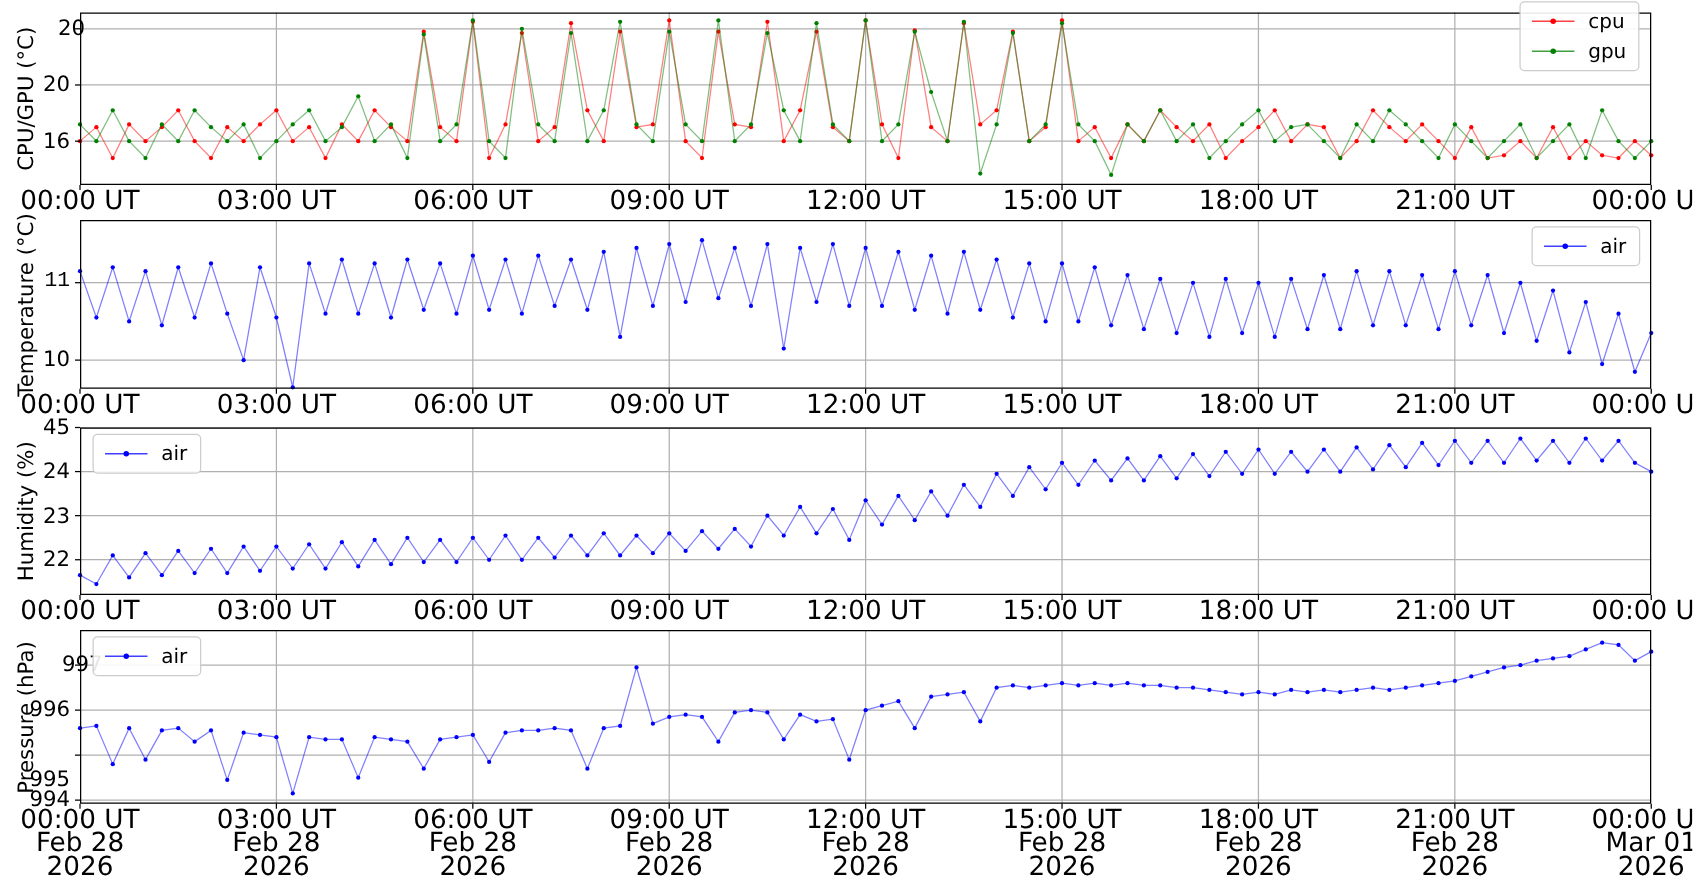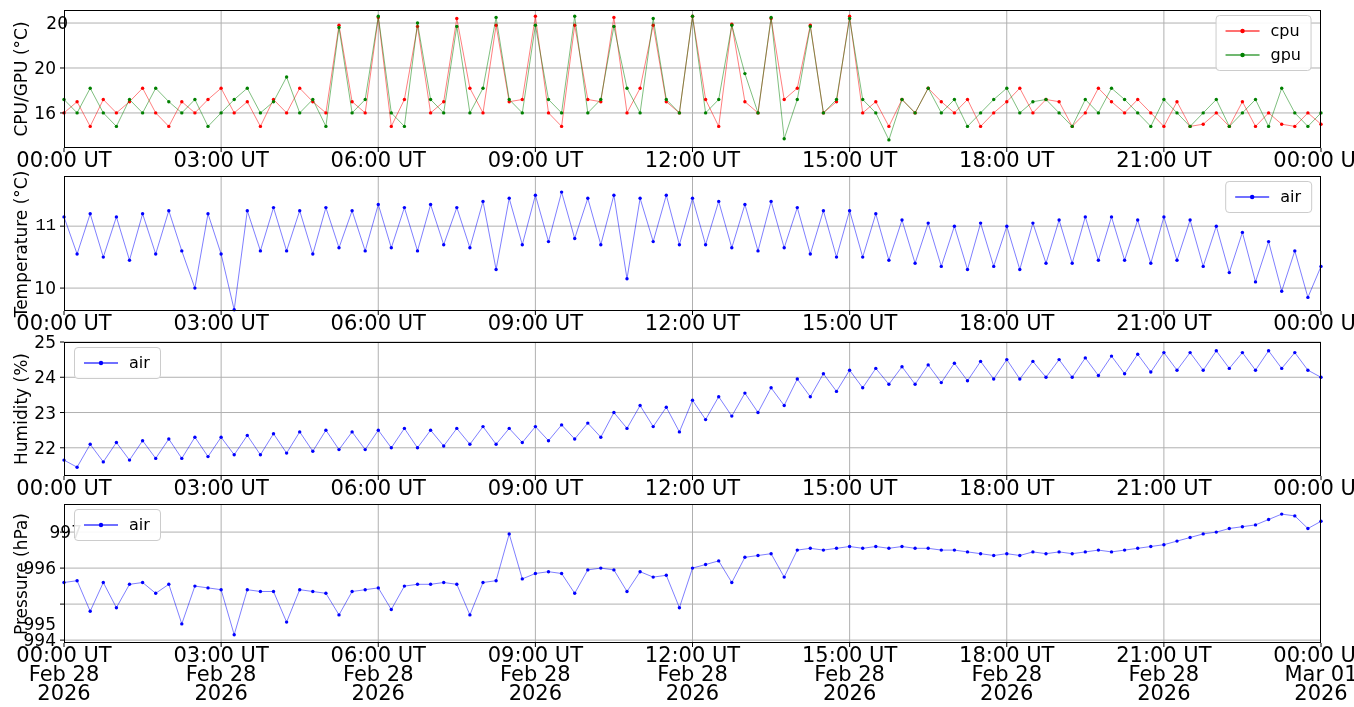--- a/index.html
+++ b/index.html
@@ -281,21 +281,21 @@
       <div class="xtick-label" style="left: 1006.75px; top: 151px;">
         <div>18:00 UT</div>
       </div>
       <div class="xtick-label" style="left: 1163.88px; top: 151px;">
         <div>21:00 UT</div>
       </div>
       <div class="xtick-label" style="left: 1321px; top: 151px;">
         <div>00:00 UT</div>
       </div>
       <div class="ylabel" style="top: 79px;">CPU/GPU (°C)</div>
-      <div class="legend" style="top: 15px; left: 1312px; transform: translateX(-100%);">
+      <div class="legend" style="top: 1px; left: 1312px; transform: translateX(-100%);">
         <div class="legend-row">
           <svg width="36" height="10">
             <line x1="1" y1="5" x2="35" y2="5" stroke="#ff0000" stroke-width="1.3" stroke-opacity="0.75"></line>
             <circle cx="18" cy="5" r="2.2" fill="#ff0000"></circle>
           </svg>
           <span class="legend-label">cpu</span>
         </div>
         <div class="legend-row">
           <svg width="36" height="10">
             <line x1="1" y1="5" x2="35" y2="5" stroke="#008000" stroke-width="1.3" stroke-opacity="0.75"></line>
@@ -589,21 +589,21 @@
         <line x1="1099.875" y1="134" x2="1099.875" y2="138" stroke="#000000" stroke-width="1"></line>
         <line x1="1257" y1="134" x2="1257" y2="138" stroke="#000000" stroke-width="1"></line>
         <line x1="-4" y1="105.7894736842105" x2="0" y2="105.7894736842105" stroke="#000000" stroke-width="1"></line>
         <line x1="-4" y1="70.52631578947367" x2="0" y2="70.52631578947367" stroke="#000000" stroke-width="1"></line>
         <line x1="-4" y1="35.263157894736835" x2="0" y2="35.263157894736835" stroke="#000000" stroke-width="1"></line>
         <line x1="-4" y1="0" x2="0" y2="0" stroke="#000000" stroke-width="1"></line>
       </svg>
       <div class="ytick-label" style="top: 438.789px;">22</div>
       <div class="ytick-label" style="top: 403.526px; text-align: right;">23</div>
       <div class="ytick-label" style="top: 368.263px;">24</div>
-      <div class="ytick-label" style="top: 333px;">25</div>
+      <div class="ytick-label" style="top: 333px;">45</div>
       <div class="xtick-label" style="left: 64px; top: 479px;">
         <div>00:00 UT</div>
       </div>
       <div class="xtick-label" style="left: 221.125px; top: 479px;">
         <div>03:00 UT</div>
       </div>
       <div class="xtick-label" style="left: 378.25px; top: 479px;">
         <div>06:00 UT</div>
       </div>
       <div class="xtick-label" style="left: 535.375px; top: 479px;">

